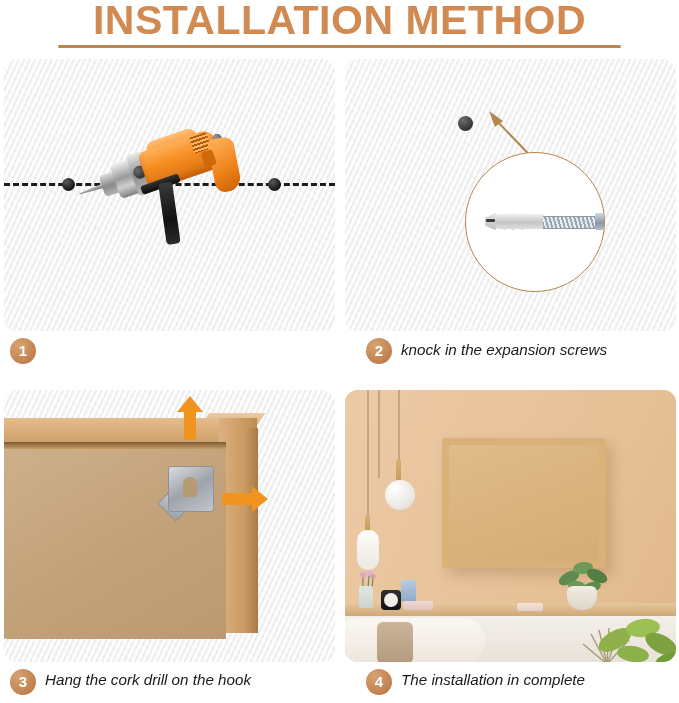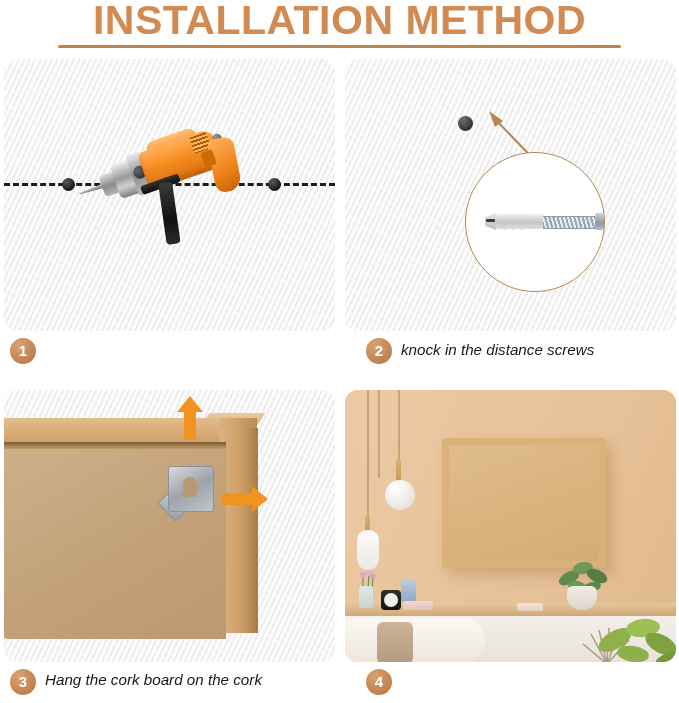--- a/index.html
+++ b/index.html
@@ -422,25 +422,26 @@
       <ellipse cx="84" cy="46" rx="14" ry="7" fill="#719a39" transform="rotate(-18 84 46)"></ellipse>
     </svg>
   </div>
 
   <div class="caption c1">
     <div class="badge">1</div>
   </div>
 
   <div class="caption c2">
     <div class="badge">2</div>
-    <div class="cap-text">knock in the distance screws</div>
+    <div class="cap-text">knock in the expansion screws</div>
   </div>
 
   <div class="caption c3">
     <div class="badge">3</div>
-    <div class="cap-text">Hang the cork board on the cork</div>
+    <div class="cap-text">Hang the cork drill on the hook</div>
   </div>
 
   <div class="caption c4">
     <div class="badge">4</div>
+    <div class="cap-text">The installation in complete</div>
   </div>
 
 </div>
 
 </body></html>

